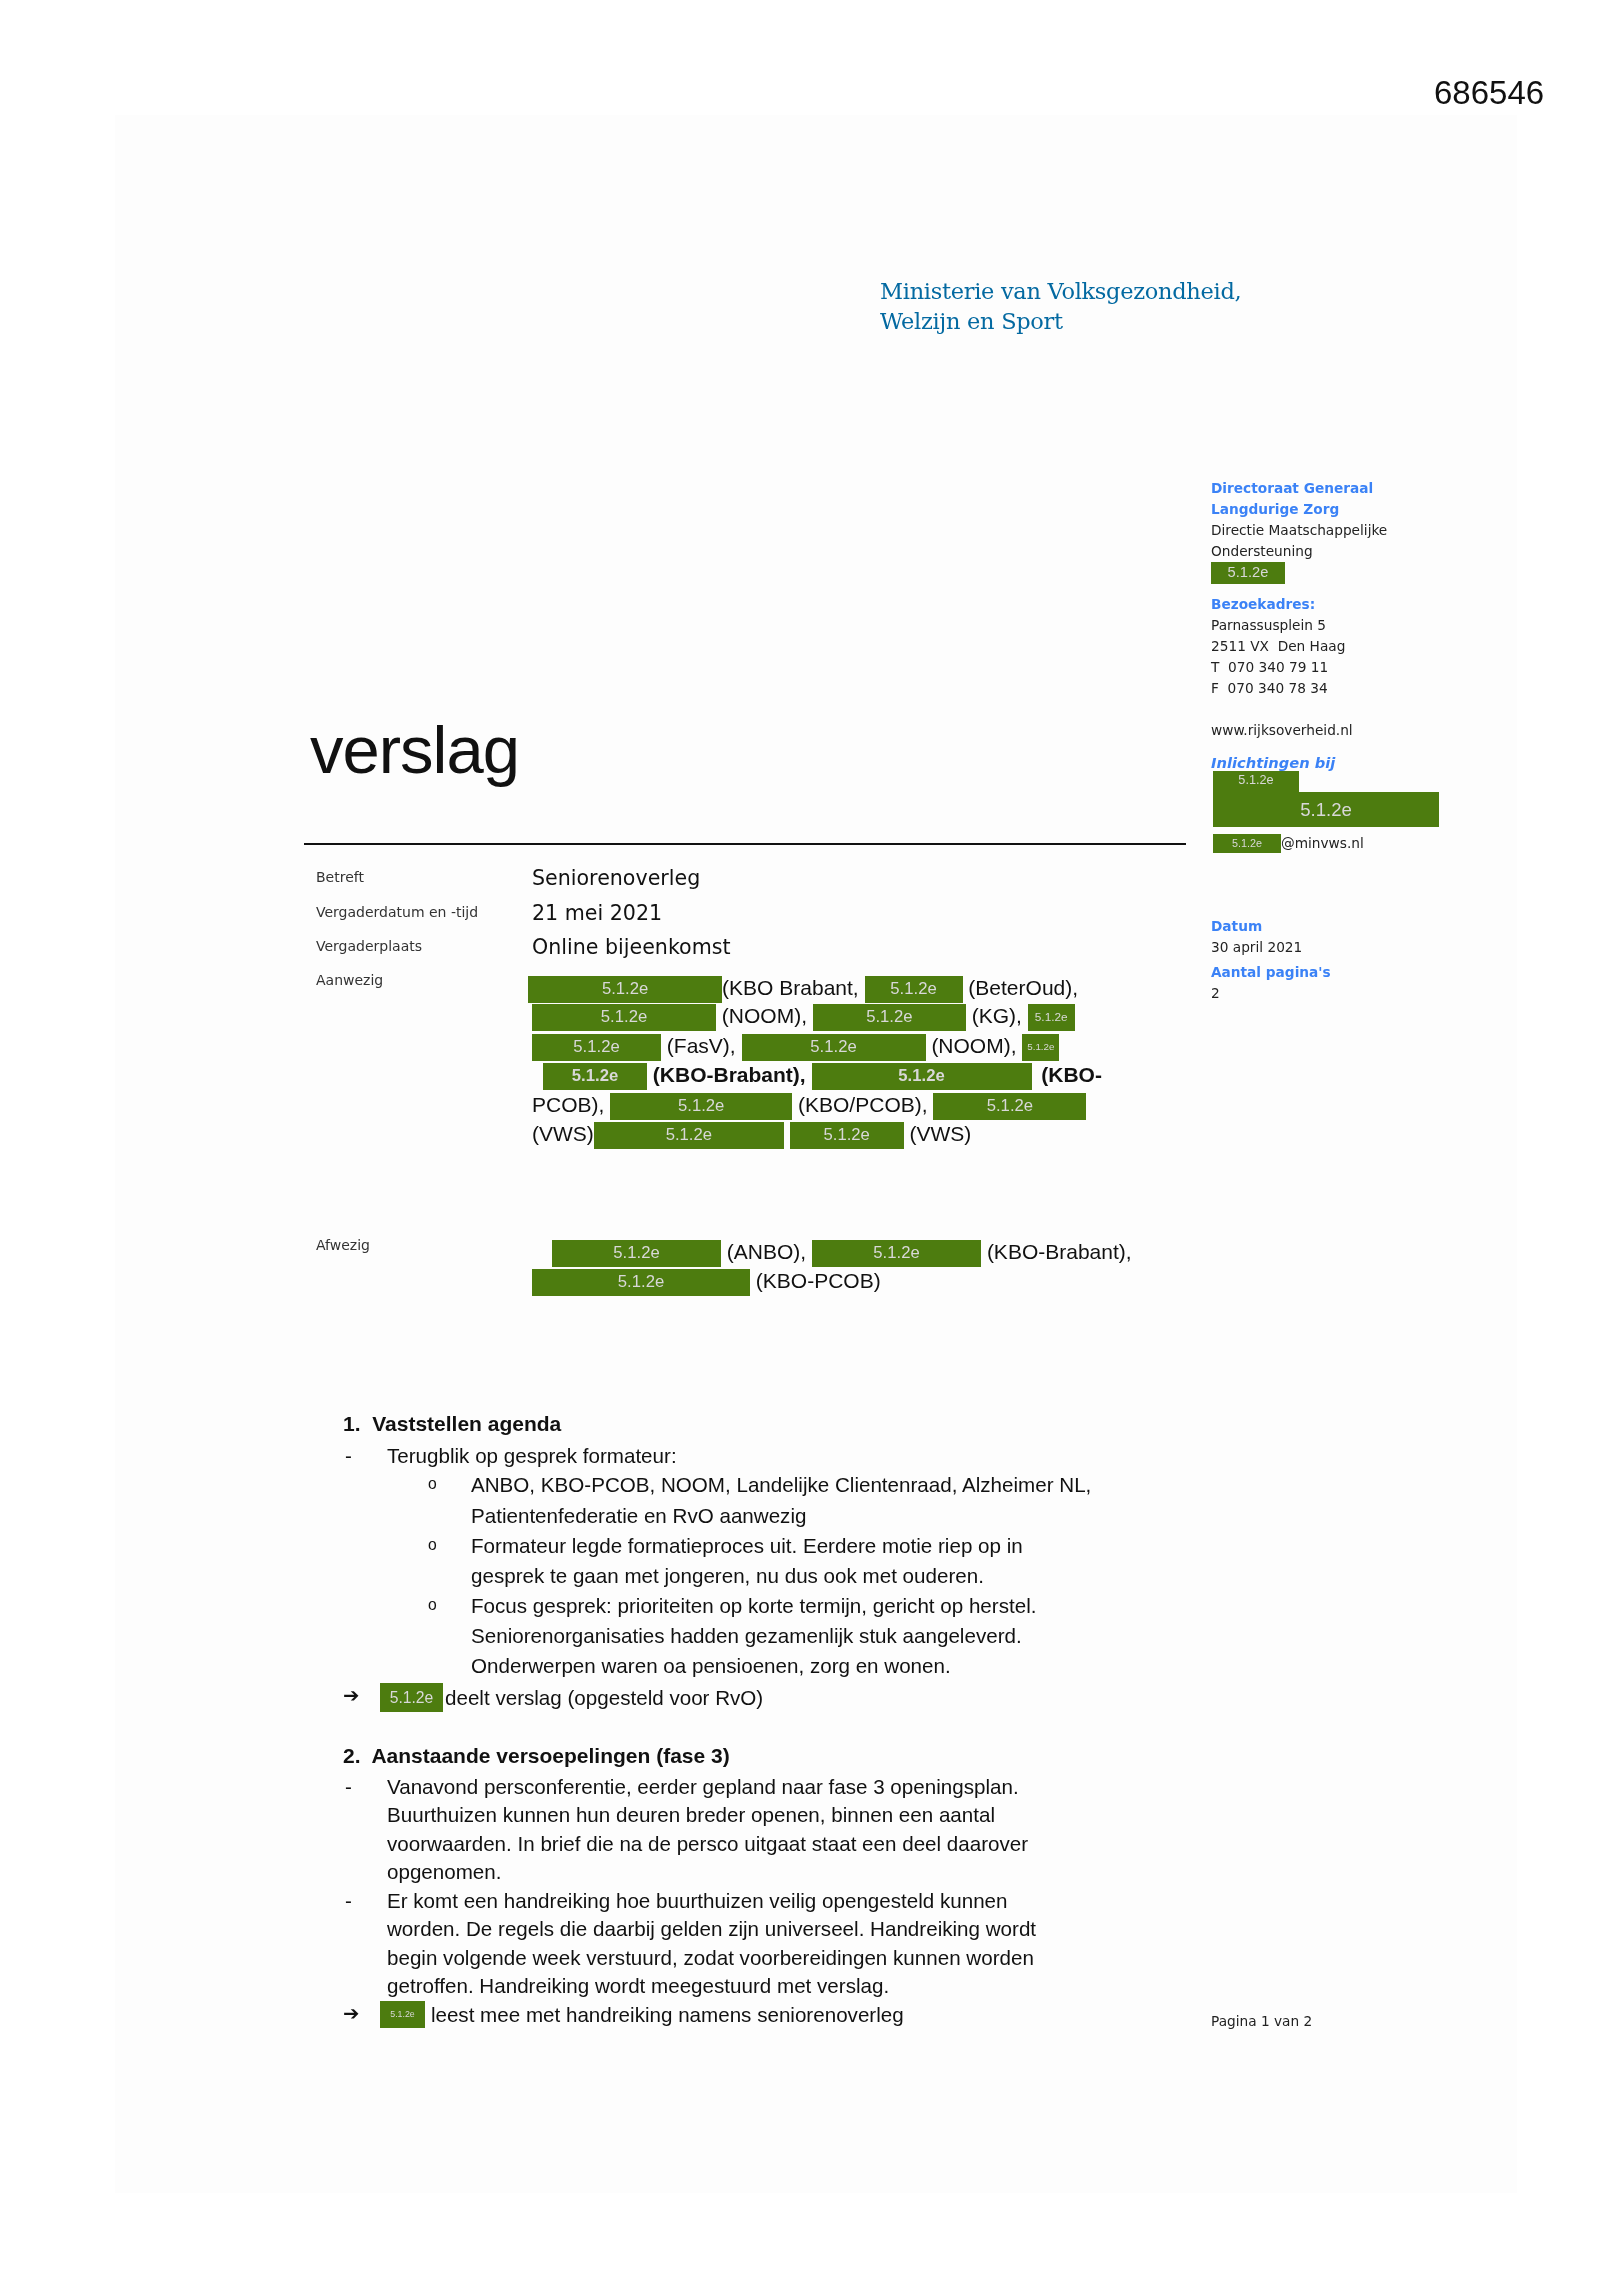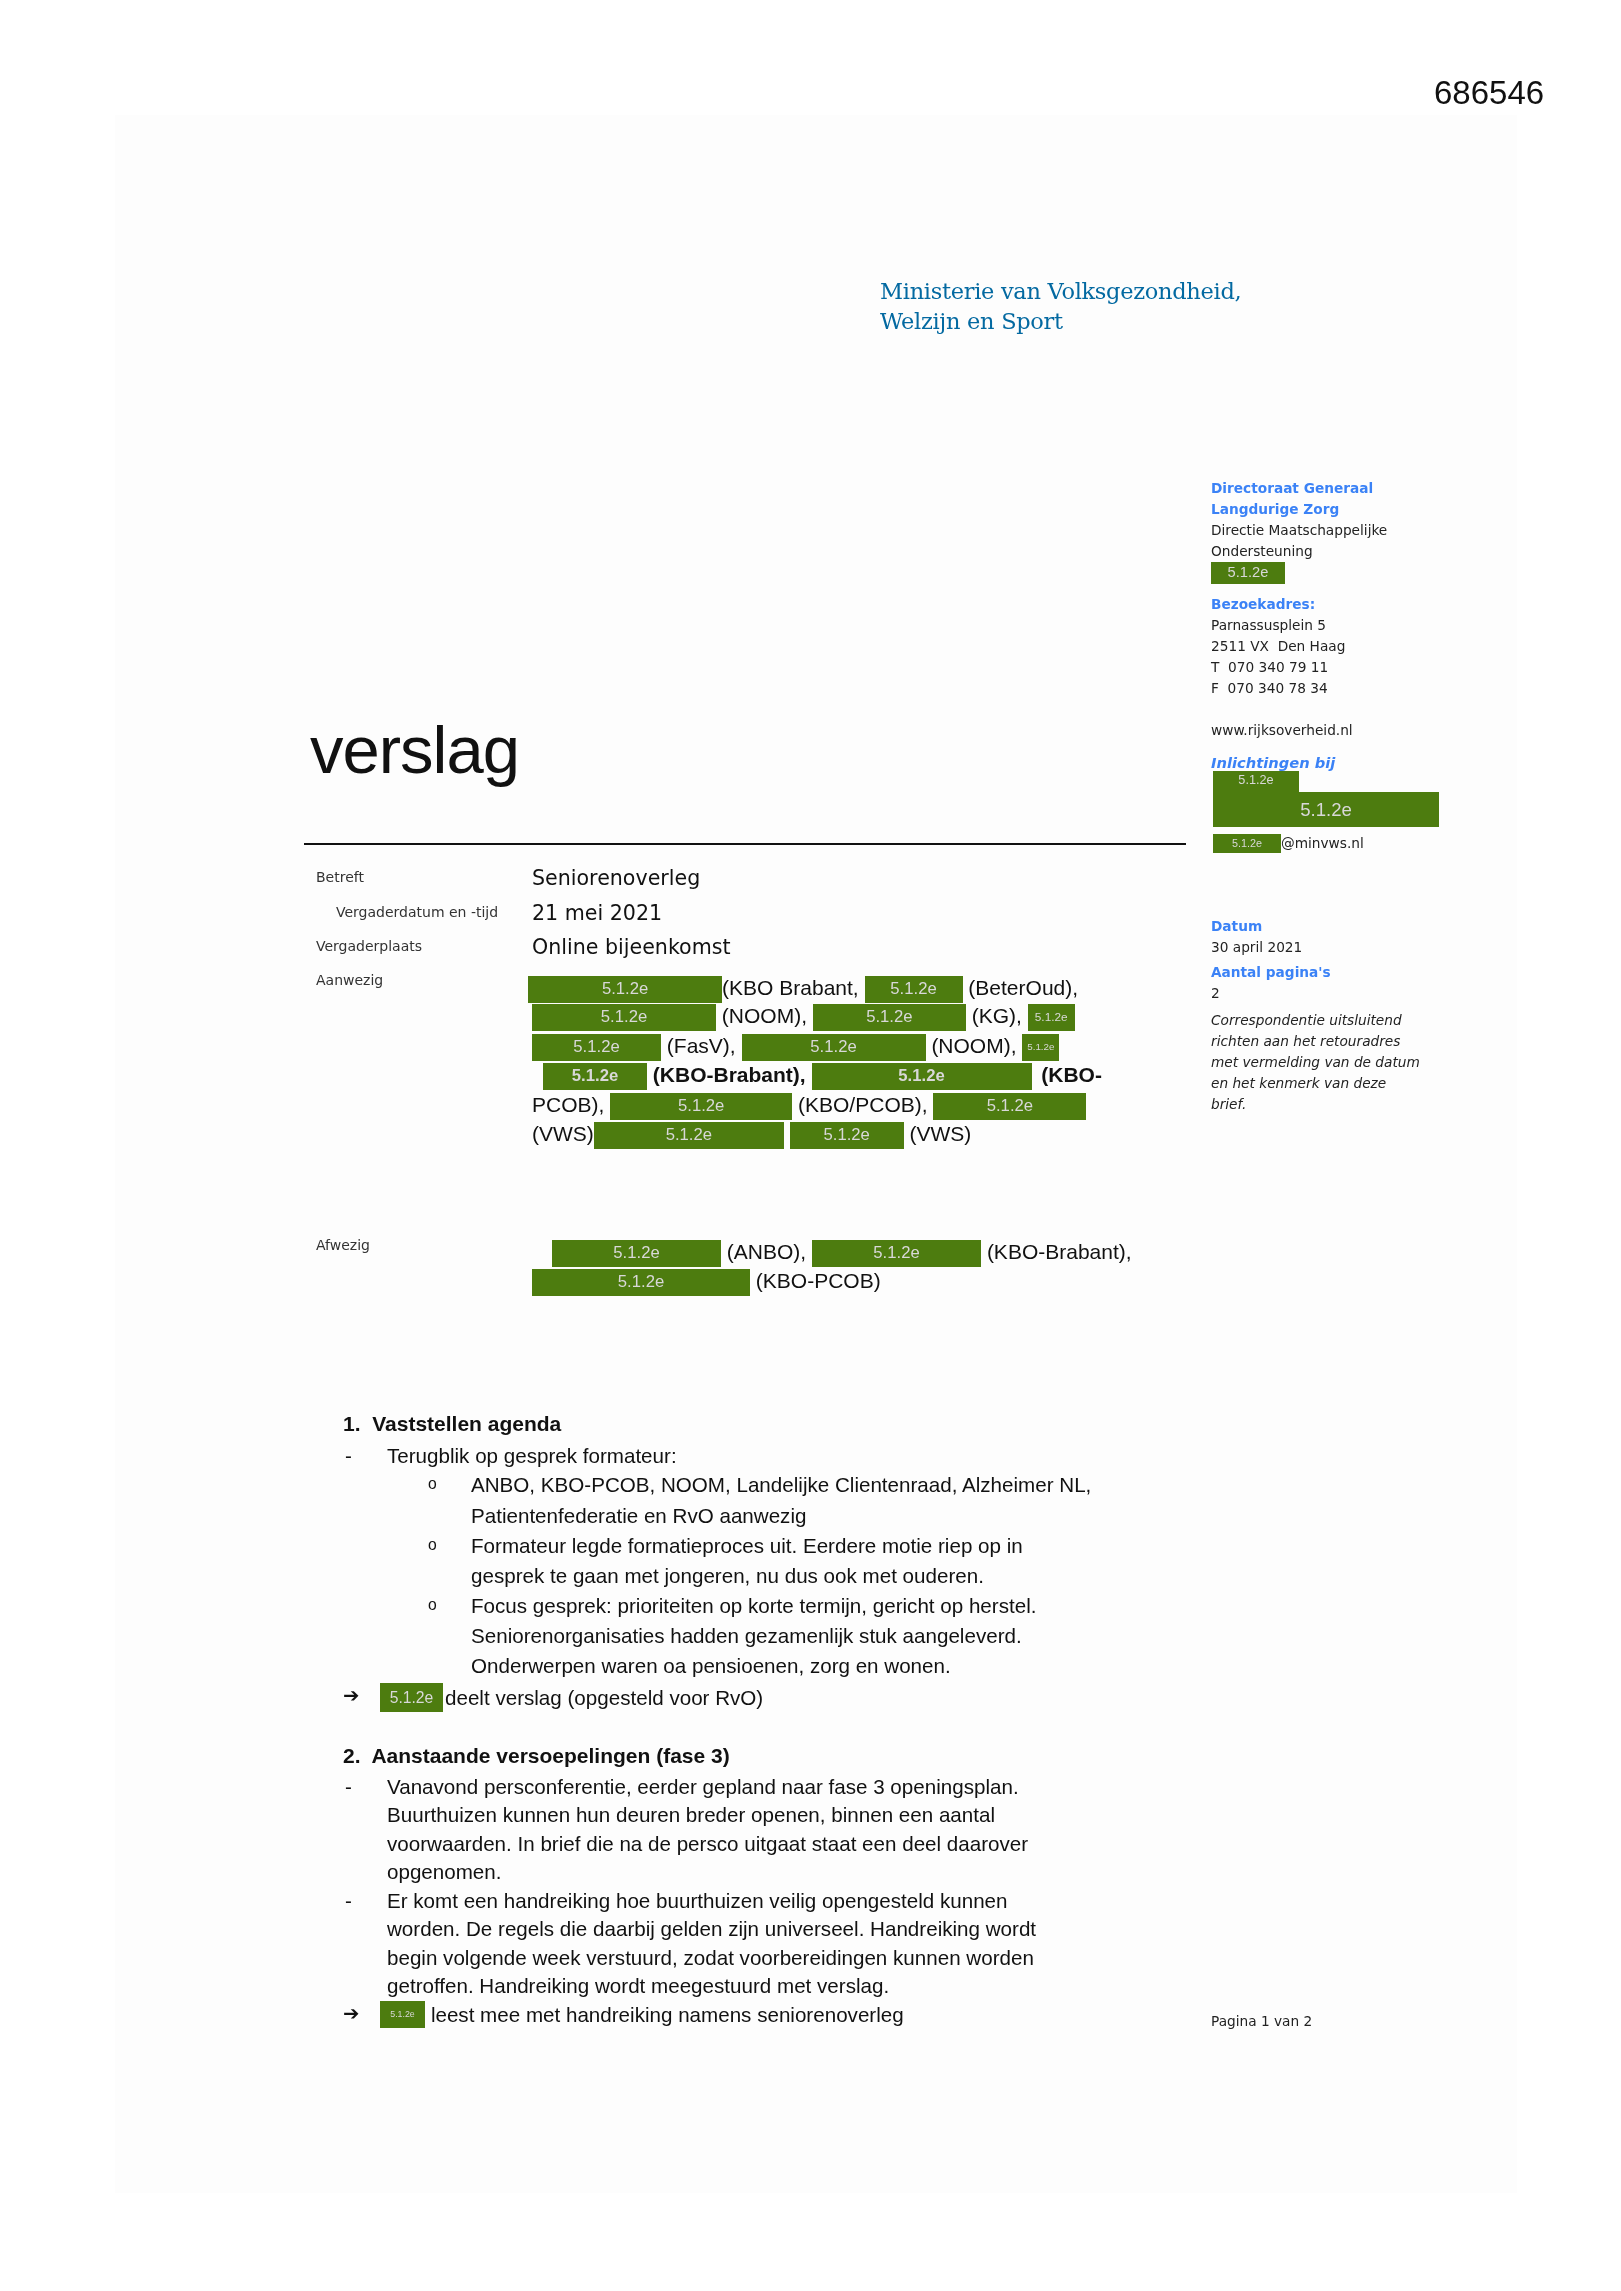--- a/index.html
+++ b/index.html
@@ -64,37 +64,30 @@
 <div class="abs side" style="top:833px;display:flex;align-items:center;">
   <span class="redact" style="width:68px;height:19.6px;line-height:19.6px;font-size:10.8px;margin-left:2px;">5.1.2e</span>
   <span>@minvws.nl</span>
 </div>
 
 <div class="abs side" style="top:916px;">
   <div><b>Datum</b></div>
   <div>30 april 2021</div>
   <div style="margin-top:3.9px;"><b>Aantal pagina's</b></div>
   <div>2</div>
-  <div style="margin-top:5.9px;font-style:italic;">
-    <div>Correspondentie uitsluitend</div>
-    <div>richten aan het retouradres</div>
-    <div>met vermelding van de datum</div>
-    <div>en het kenmerk van deze</div>
-    <div>brief.</div>
-  </div>
 </div>
 
 <div class="abs side" style="top:2011px;font-size:13.7px;">Pagina 1 van 2</div>
 
 <div class="abs title">verslag</div>
 <div class="abs rule"></div>
 
 <div class="abs meta-label" style="top:869px;">Betreft</div>
 <div class="abs meta-value" style="top:866px;">Seniorenoverleg</div>
-<div class="abs meta-label" style="top:904px;margin-left:20px;">Vergaderdatum en -tijd</div>
+<div class="abs meta-label" style="top:904px;">Vergaderdatum en -tijd</div>
 <div class="abs meta-value" style="top:901px;">21 mei 2021</div>
 <div class="abs meta-label" style="top:938px;">Vergaderplaats</div>
 <div class="abs meta-value" style="top:935px;">Online bijeenkomst</div>
 <div class="abs meta-label" style="top:972px;">Aanwezig</div>
 <div class="abs meta-label" style="top:1237px;">Afwezig</div>
 
 <div class="abs attendees">
   <div class="line" style="top:0;left:-3.9px;">
     <span class="redact" style="width:194px;">5.1.2e</span><span>(KBO Brabant,</span>
     <span class="redact" style="width:98px;">5.1.2e</span>

